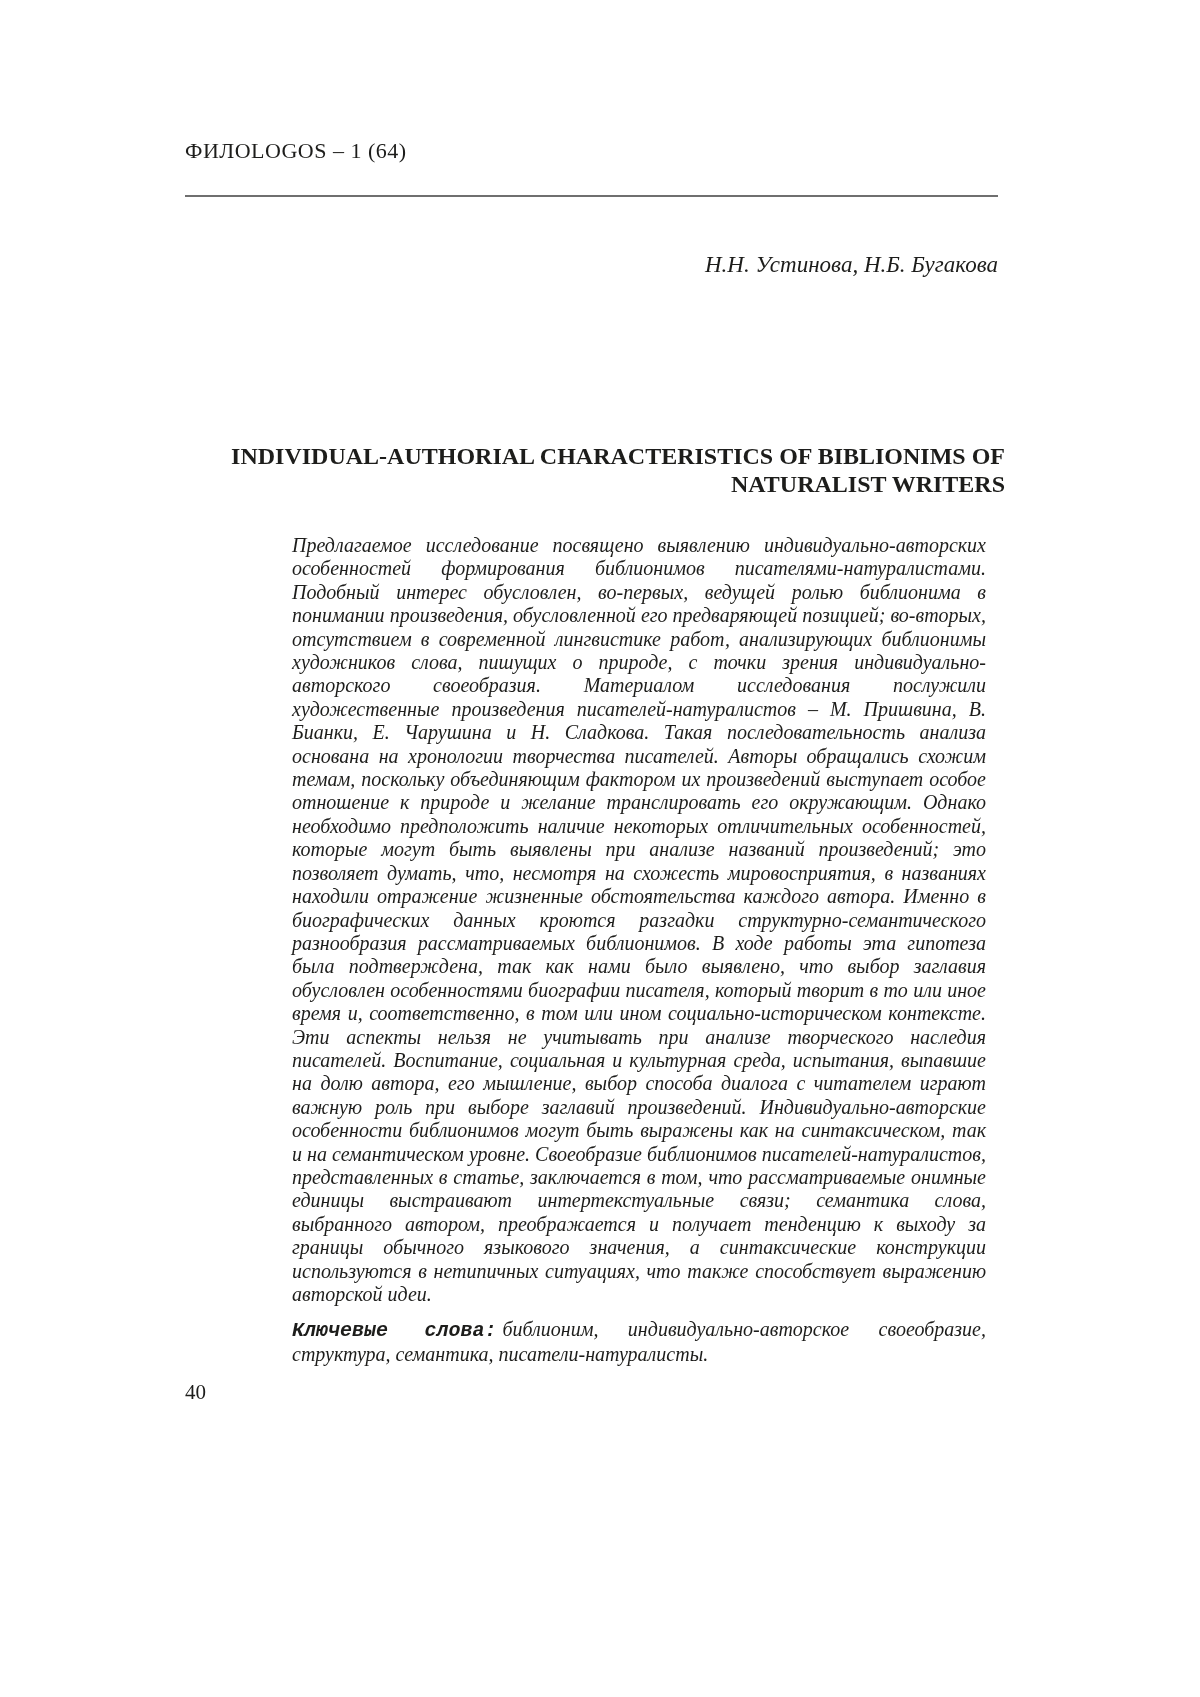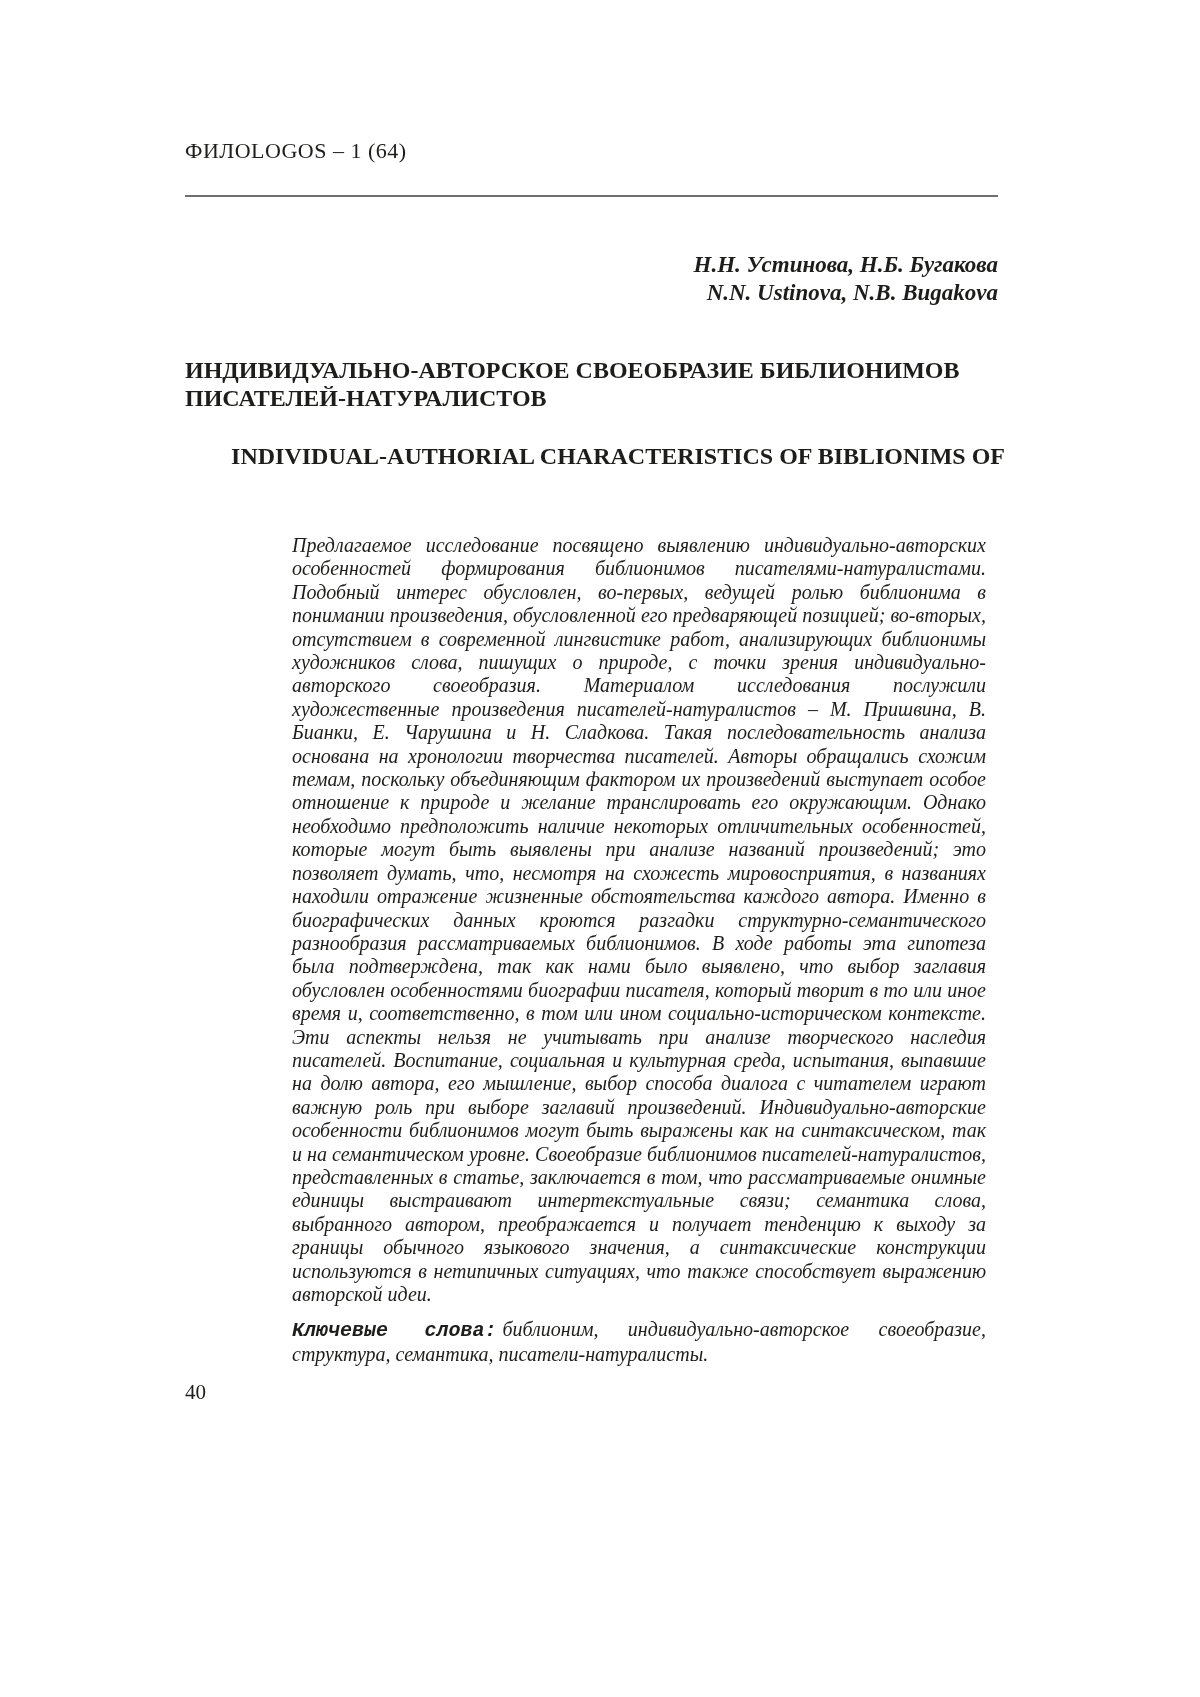--- a/index.html
+++ b/index.html
@@ -31,21 +31,21 @@
     width: 813px;
     height: 2px;
     background: #6f6f6f;
   }
   .authors {
     position: absolute;
     left: 185px;
     top: 251px;
     width: 813px;
     text-align: right;
-    font-weight: bold;
+    font-weight: normal;
     font-style: italic;
     font-size: 23px;
     line-height: 28px;
   }
   .title-ru {
     position: absolute;
     left: 185px;
     top: 356px;
     width: 820px;
     font-weight: bold;
@@ -94,30 +94,26 @@
 <body>
 
 <div class="page">
 
   <div class="header">ФИЛОLOGOS – 1 (64)</div>
 
   <div class="rule"></div>
 
   <div class="authors">
     <div>Н.Н. Устинова, Н.Б. Бугакова</div>
-    <div>N.N. Ustinova, N.B. Bugakova</div>
   </div>
 
-  <div class="title-ru">
-    <div>ИНДИВИДУАЛЬНО-АВТОРСКОЕ СВОЕОБРАЗИЕ БИБЛИОНИМОВ</div>
-    <div>ПИСАТЕЛЕЙ-НАТУРАЛИСТОВ</div>
-  </div>
 
   <div class="title-en">
     <div>INDIVIDUAL-AUTHORIAL CHARACTERISTICS OF BIBLIONIMS OF</div>
+    <div>NATURALIST WRITERS</div>
   </div>
 
   <div class="abstract">
     <p>Предлагаемое исследование посвящено выявлению индивидуально-авторских особенностей формирования библионимов писателями-натуралистами. Подобный интерес обусловлен, во-первых, ведущей ролью библионима в понимании произведения, обусловленной его предваряющей позицией; во-вторых, отсутствием в современной лингвистике работ, анализирующих библионимы художников слова, пишущих о природе, с точки зрения индивидуально-авторского своеобразия. Материалом исследования послужили художественные произведения писателей-натуралистов – М. Пришвина, В. Бианки, Е. Чарушина и Н. Сладкова. Такая последовательность анализа основана на хронологии творчества писателей. Авторы обращались схожим темам, поскольку объединяющим фактором их произведений выступает особое отношение к природе и желание транслировать его окружающим. Однако необходимо предположить наличие некоторых отличительных особенностей, которые могут быть выявлены при анализе названий произведений; это позволяет думать, что, несмотря на схожесть мировосприятия, в названиях находили отражение жизненные обстоятельства каждого автора. Именно в биографических данных кроются разгадки структурно-семантического разнообразия рассматриваемых библионимов. В ходе работы эта гипотеза была подтверждена, так как нами было выявлено, что выбор заглавия обусловлен особенностями биографии писателя, который творит в то или иное время и, соответственно, в том или ином социально-историческом контексте. Эти аспекты нельзя не учитывать при анализе творческого наследия писателей. Воспитание, социальная и культурная среда, испытания, выпавшие на долю автора, его мышление, выбор способа диалога с читателем играют важную роль при выборе заглавий произведений. Индивидуально-авторские особенности библионимов могут быть выражены как на синтаксическом, так и на семантическом уровне. Своеобразие библионимов писателей-натуралистов, представленных в статье, заключается в том, что рассматриваемые онимные единицы выстраивают интертекстуальные связи; семантика слова, выбранного автором, преображается и получает тенденцию к выходу за границы обычного языкового значения, а синтаксические конструкции используются в нетипичных ситуациях, что также способствует выражению авторской идеи.</p>
     <p><span class="kw-label">Ключевые слова:</span><span>библионим, индивидуально-авторское своеобразие, структура, семантика, писатели-натуралисты.</span></p>
   </div>
 
   <div class="pageno">40</div>
 
 </div>

